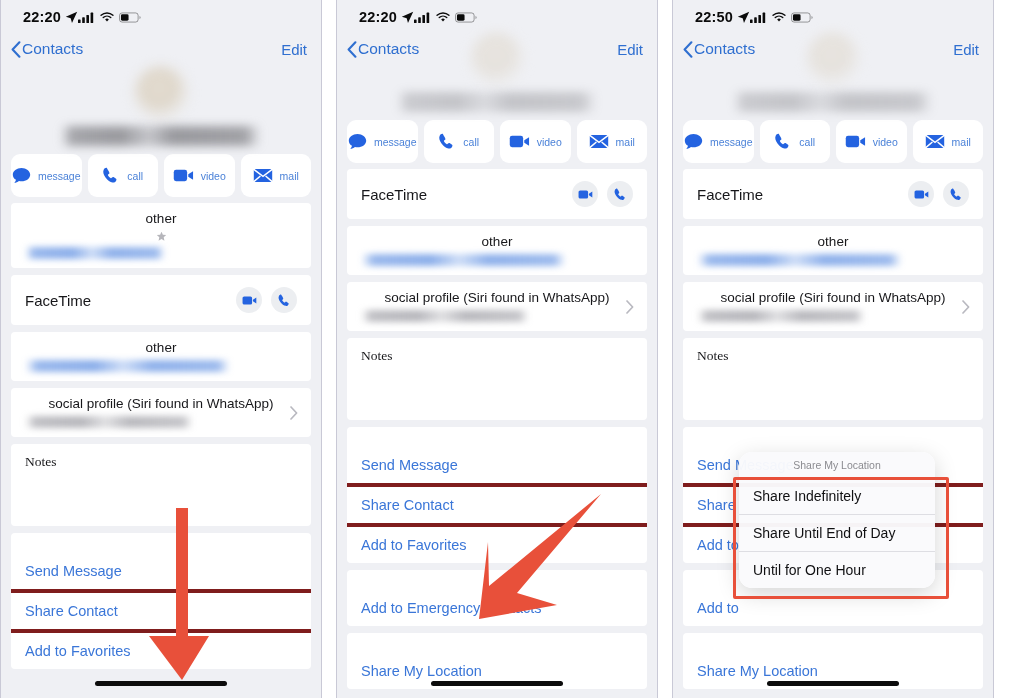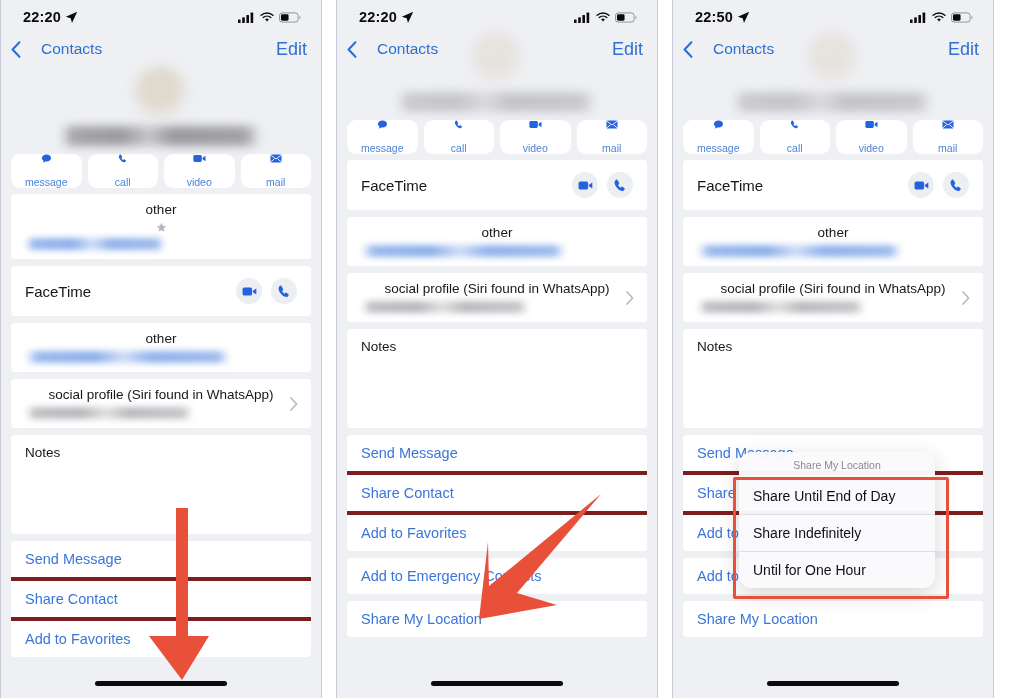--- a/index.html
+++ b/index.html
@@ -39,21 +39,21 @@
     left: 0; top: 0;
     width: 320px;
     height: 698px;
   }
 
   
   .statusbar {
     height: 34px;
     display: flex;
     align-items: center;
-    justify-content: space-between;
+    justify-content: flex-start;
     padding: 0 20px 0 22px;
     box-sizing: border-box;
     background: #eff0f4;
   }
   .status-time {
     font-size: 14.5px;
     font-weight: bold;
     color: #0b0b0b;
     letter-spacing: .2px;
     display: flex;
@@ -74,27 +74,27 @@
     align-items: center;
     justify-content: space-between;
     padding: 0 14px 0 10px;
     box-sizing: border-box;
     position: relative;
     z-index: 6;
   }
   .nav-back {
     display: flex;
     align-items: center;
-    gap: 20px;
+    gap: 1px;
     color: #2f6fd0;
     font-size: 15.5px;
   }
   .nav-edit {
     color: #2f6fd0;
-    font-size: 18px;
+    font-size: 15px;
   }
 
   
   .contact-header {
     display: flex;
     flex-direction: column;
     align-items: center;
     padding-top: 2px;
   }
   .avatar {
@@ -126,26 +126,26 @@
   .actions {
     display: flex;
     gap: 6px;
     padding: 8px 10px 6px 10px;
     box-sizing: border-box;
   }
   .action-btn {
     flex: 1;
     background: #ffffff;
     border-radius: 9px;
-    height: 34px;
-    display: flex;
-    flex-direction: column;
+    height: 43px;
+    display: flex;
+    flex-direction: row;
     align-items: center;
     justify-content: center;
-    gap: 13px;
+    gap: 7px;
   }
   .action-label {
     font-size: 10.5px;
     color: #4b82d8;
   }
 
   
   .cards { padding: 0 10px; box-sizing: border-box; }
   .card {
     background: #ffffff;
@@ -200,35 +200,35 @@
     width: 26px; height: 26px;
     border-radius: 50%;
     background: #eceef1;
     display: flex; align-items: center; justify-content: center;
   }
   .chev {
     position: absolute;
     right: 13px; top: 50%;
     transform: translateY(-50%);
   }
-  .notes-card { height: 99px; }
+  .notes-card { height: 82px; font-family: Liberation Serif, serif; }
   .notes-label {
     font-size: 13.5px;
     color: #17171a;
     padding: 10px 14px 0 14px;
   }
 
   
   .link-row {
     padding: 10px 14px;
     font-size: 14.5px;
     color: #3a76d8;
     border-top: 4px solid #7f1d1d;
   }
-  .link-row:first-child { border-top: none; }
+  .link-row:first-child { border-top: none; margin-top: 20px; }
 
   
   .home-indicator {
     position: absolute;
     left: 50%;
     transform: translateX(-50%);
     bottom: 12px;
     width: 132px;
     height: 5px;
     border-radius: 3px;
@@ -696,22 +696,22 @@
           <div class="link-row">Add to</div>
         </div>
 
         <div class="card">
           <div class="link-row">Share My Location</div>
         </div>
       </div>
 
       <div class="popup" style="left:66px; top:452px;">
         <div class="popup-title">Share My Location</div>
+        <div class="popup-item">Share Indefinitely</div>
         <div class="popup-item">Share Until End of Day</div>
-        <div class="popup-item">Share Indefinitely</div>
         <div class="popup-item">Until for One Hour</div>
       </div>
 
       <div class="annot-rect" style="left:60px; top:477px; width:210px; height:116px;"></div>
 
       <div class="home-indicator"></div>
     </div>
   </div>
 
 </div>

